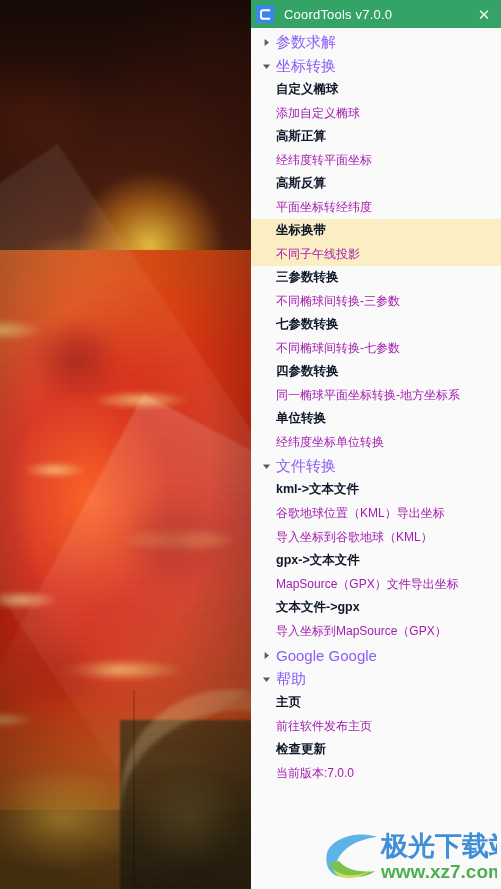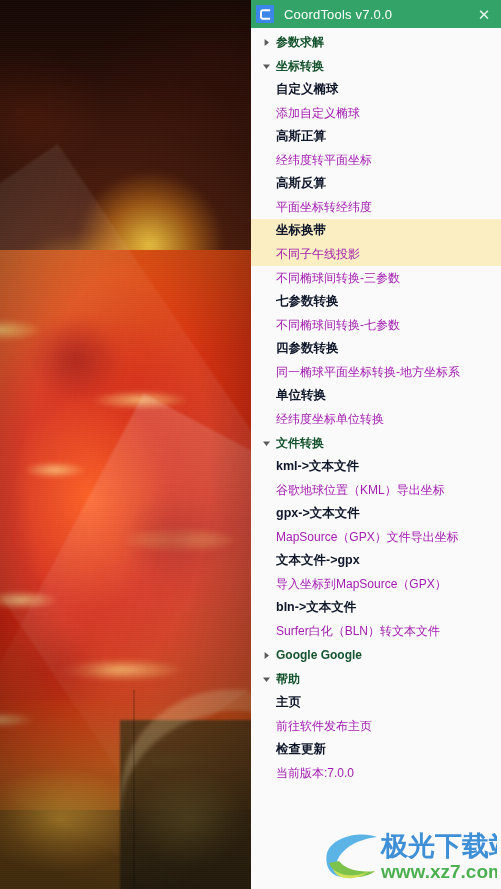--- a/index.html
+++ b/index.html
@@ -219,23 +219,23 @@
     width: 14px;
     height: 14px;
     flex: 0 0 auto;
     display: flex;
     align-items: center;
     justify-content: center;
     margin-right: 3px;
   }
   .tri svg { display: block; }
   .grp-label {
-    font-size: 12px;
-    font-weight: bold;
-    color: #14532d;
+    font-size: 15px;
+    font-weight: normal;
+    color: #8b5cf6;
     white-space: nowrap;
   }
 
   .item {
     padding-left: 25px;
     cursor: default;
   }
   .item-title {
     font-size: 12.5px;
     font-weight: bold;
@@ -331,20 +331,21 @@
         </div>
         <div class="item">
           <div class="item-title">高斯反算</div>
           <div class="item-sub">平面坐标转经纬度</div>
         </div>
         <div class="item highlight">
           <div class="item-title">坐标换带</div>
           <div class="item-sub">不同子午线投影</div>
         </div>
         <div class="item">
+          <div class="item-title">三参数转换</div>
           <div class="item-sub">不同椭球间转换-三参数</div>
         </div>
         <div class="item">
           <div class="item-title">七参数转换</div>
           <div class="item-sub">不同椭球间转换-七参数</div>
         </div>
         <div class="item">
           <div class="item-title">四参数转换</div>
           <div class="item-sub">同一椭球平面坐标转换-地方坐标系</div>
         </div>
@@ -358,32 +359,29 @@
               <path d="M1 2.6 L8 2.6 L4.5 7 Z" fill="#5a5a5a"></path>
             </svg>
           </span>
           <span class="grp-label">文件转换</span>
         </div>
         <div class="item">
           <div class="item-title">kml-&gt;文本文件</div>
           <div class="item-sub">谷歌地球位置（KML）导出坐标</div>
         </div>
         <div class="item">
+          <div class="item-sub">导入坐标到谷歌地球（KML）</div>
         </div>
         <div class="item">
           <div class="item-title">gpx-&gt;文本文件</div>
           <div class="item-sub">MapSource（GPX）文件导出坐标</div>
         </div>
         <div class="item">
           <div class="item-title">文本文件-&gt;gpx</div>
           <div class="item-sub">导入坐标到MapSource（GPX）</div>
-        </div>
-        <div class="item">
-          <div class="item-title">bln-&gt;文本文件</div>
-          <div class="item-sub">Surfer白化（BLN）转文本文件</div>
         </div>
         <div class="grp">
           <span class="tri">
             <svg width="9" height="9" viewBox="0 0 9 9">
               <path d="M2.6 1 L7 4.5 L2.6 8 Z" fill="#5a5a5a"></path>
             </svg>
           </span>
           <span class="grp-label">Google Google</span>
         </div>
         <div class="grp">

